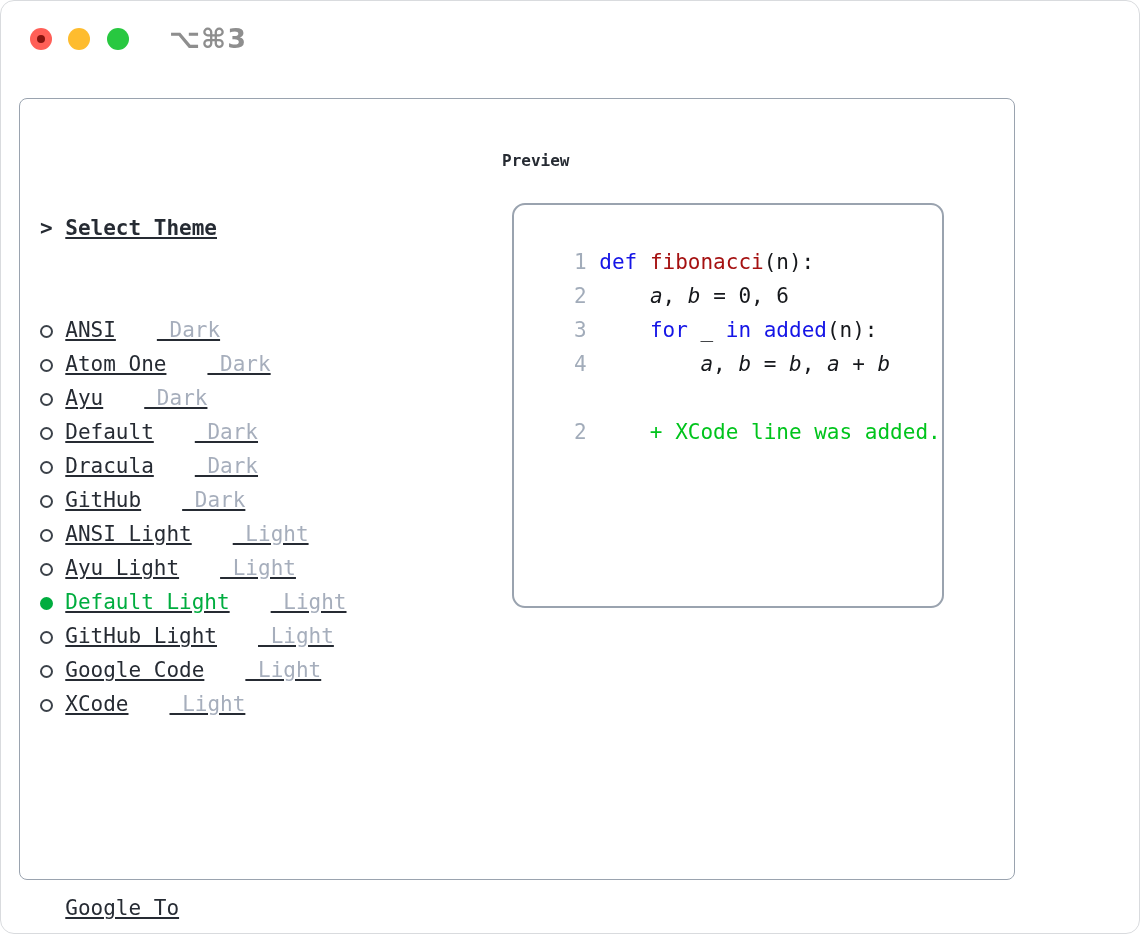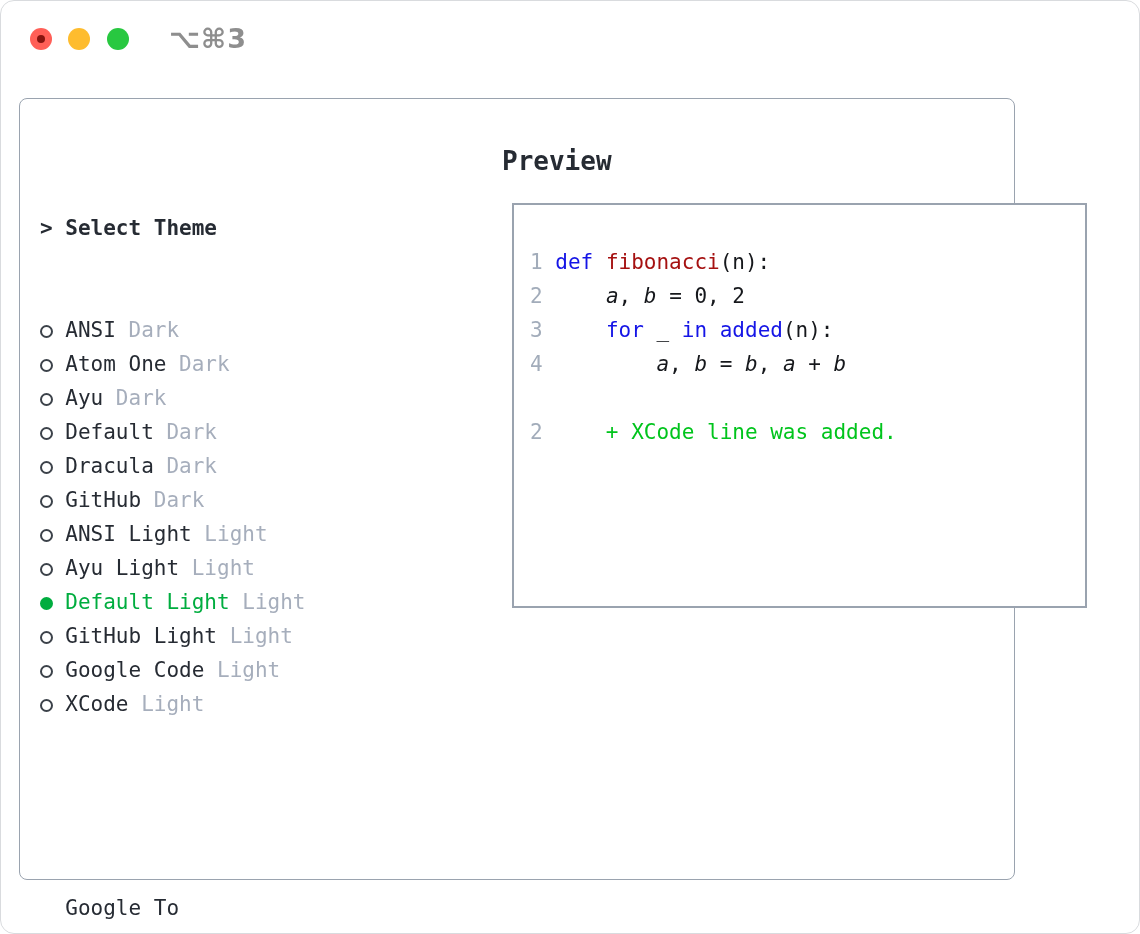--- a/index.html
+++ b/index.html
@@ -23,39 +23,39 @@
 
   
   .panel{
     position:absolute;left:18px;top:97px;width:996px;height:782px;box-sizing:border-box;
     border:1.5px solid var(--border);border-radius:8px;background:#ffffff;
   }
 
   .mono{font-size:21px;line-height:34px;white-space:pre;color:var(--ink);}
 
   .left-col{position:absolute;left:20px;top:44px;}
-  .trow{height:34px;line-height:34px;white-space:pre;}
+  .trow{height:34px;line-height:34px;white-space:pre;text-decoration:underline;}
   .blank{height:34px;}
   .marker{display:inline-block;width:2ch;white-space:pre;}
   .bold{font-weight:bold;}
   .ink{color:var(--ink);}
-  .muted{color:var(--muted);}
+  .muted{color:var(--muted);margin-left:41px;}
   .ring{
     display:inline-block;width:13px;height:13px;border-radius:50%;
     border:2px solid var(--ring);box-sizing:border-box;vertical-align:-1px;
   }
   .ring-sel{background:var(--green-sel);border-color:var(--green-sel);}
   .trow.sel .lab{color:var(--green-sel);}
   .lab{color:var(--ink);}
 
   
-  .preview-title{position:absolute;left:482px;top:45px;height:34px;line-height:34px;font-weight:bold;font-size:26px;color:var(--ink);}
+  .preview-title{position:absolute;left:482px;top:45px;height:34px;line-height:34px;font-weight:bold;font-size:16px;color:var(--ink);}
   .preview-box{
-    position:absolute;left:492px;top:104px;width:575px;height:405px;box-sizing:border-box;
-    border:2px solid var(--border);border-radius:0;background:#ffffff;overflow:hidden;
+    position:absolute;left:492px;top:104px;width:432px;height:405px;box-sizing:border-box;
+    border:2px solid var(--border);border-radius:13px;background:#ffffff;overflow:hidden;padding-left:44px;
   }
   .code{margin-top:40px;padding-left:16px;}
   .crow{height:34px;line-height:34px;white-space:pre;font-size:21px;color:var(--code-plain);}
   .lnum{color:var(--lnum);}
   .tk-pl{color:var(--code-plain);}
   .tk-kw{color:var(--kw);}
   .tk-fn{color:var(--fn);}
   .tk-var{color:var(--code-plain);font-style:italic;}
   .df-context{color:var(--ctx);}
   .df-deleted{color:var(--red-del);}
@@ -85,21 +85,21 @@
       
       
       
       
     </div>
 
     <div class="preview-title">Preview</div>
     <div class="preview-box">
       <div class="code">
           <div class="crow"><span class="lnum">1 </span><span class="tk-kw">def</span><span class="tk-pl"> </span><span class="tk-fn">fibonacci</span><span class="tk-pl">(n):</span></div>
-          <div class="crow"><span class="lnum">2 </span><span class="tk-pl">    </span><span class="tk-var">a</span><span class="tk-pl">, </span><span class="tk-var">b</span><span class="tk-pl"> = 0, 2</span></div>
+          <div class="crow"><span class="lnum">2 </span><span class="tk-pl">    </span><span class="tk-var">a</span><span class="tk-pl">, </span><span class="tk-var">b</span><span class="tk-pl"> = 0, 6</span></div>
           <div class="crow"><span class="lnum">3 </span><span class="tk-pl">    </span><span class="tk-kw">for</span><span class="tk-pl"> _ </span><span class="tk-kw">in</span><span class="tk-pl"> </span><span class="tk-kw">added</span><span class="tk-pl">(n):</span></div>
           <div class="crow"><span class="lnum">4 </span><span class="tk-pl">        </span><span class="tk-var">a</span><span class="tk-pl">, </span><span class="tk-var">b</span><span class="tk-pl"> = </span><span class="tk-var">b</span><span class="tk-pl">, </span><span class="tk-var">a</span><span class="tk-pl"> + </span><span class="tk-var">b</span></div>
           <div class="crow"></div>
           <div class="crow"><span class="lnum">2</span><span class="df-added">     + XCode line was added.</span></div>
         </div>
     </div>
 
   </div>
 </div>
 

